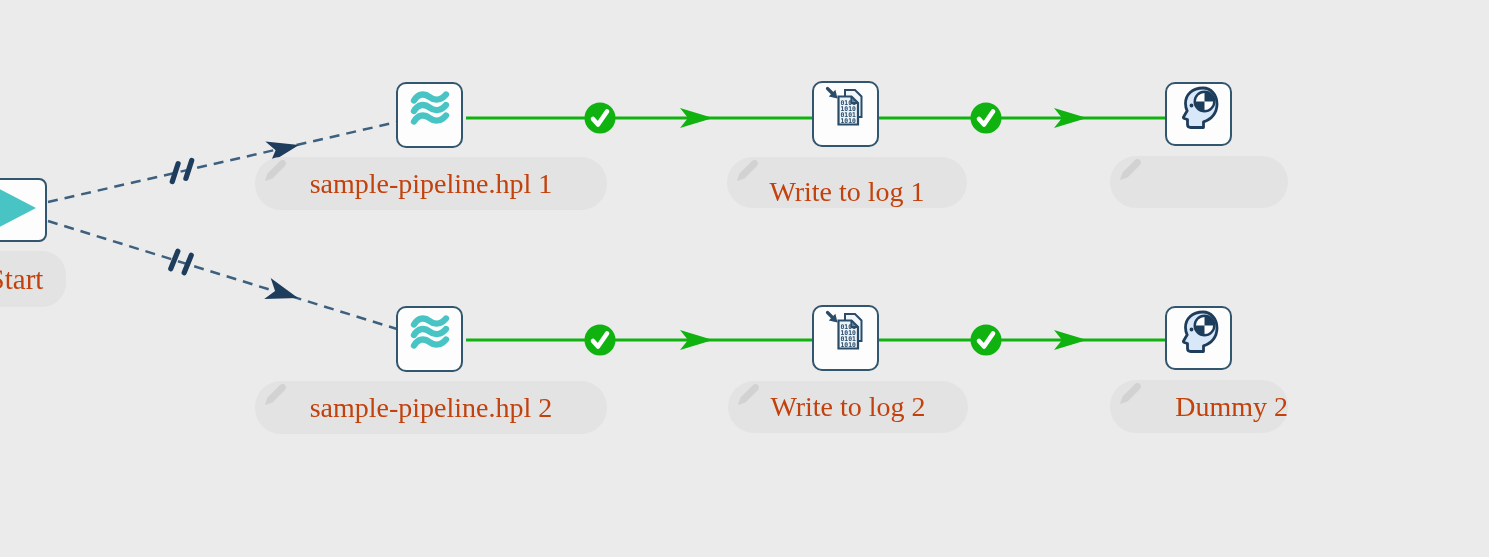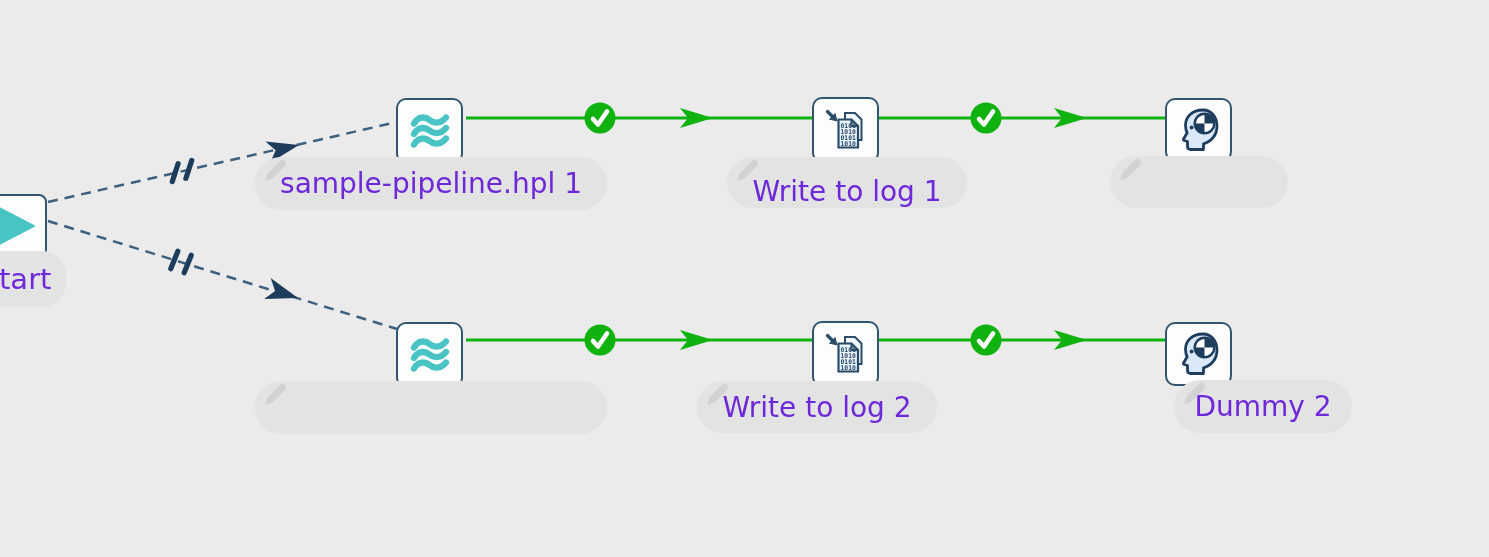--- a/index.html
+++ b/index.html
@@ -8,26 +8,26 @@
     overflow:hidden;font-family:"DejaVu Sans","Liberation Sans",sans-serif;
   }
   .wires{position:absolute;left:0;top:0;}
   .dash{stroke:#3d607f;stroke-width:2.5;stroke-dasharray:10 7;fill:none;}
   .greenline{stroke:#10b210;stroke-width:3;fill:none;}
   .greenfill{fill:#10b210;}
   .navyfill{fill:#1e3d5c;}
   .check{stroke:#ffffff;stroke-width:4.6;fill:none;stroke-linecap:round;stroke-linejoin:round;}
   .node{
     position:absolute;background:#fdfdfd;border:2.5px solid #31566e;border-radius:10px;
-    display:flex;align-items:center;justify-content:center;box-sizing:border-box;cursor:pointer;margin-top:16px;
+    display:flex;align-items:flex-start;justify-content:center;box-sizing:border-box;cursor:pointer;
   }
   .pill{
     position:absolute;background:#e3e3e3;border-radius:26px;
     display:flex;align-items:center;justify-content:center;
-    font-size:28px;color:#6d28d9;white-space:nowrap;cursor:pointer;
+    font-size:28px;color:#c2410c;white-space:nowrap;cursor:pointer;font-family:Liberation Serif, serif;
   }
   .pencil{position:absolute;left:5px;top:-1px;width:30px;height:30px;}
   .icon-svg{display:block;}
 </style>
 </head>
 <body>
 
 <div class="canvas">
 
   <svg class="wires" width="1489" height="557" viewBox="0 0 1489 557">
@@ -194,29 +194,30 @@
   <div class="pill" style="left:1110px;top:156px;width:178px;height:52px;">
     <svg class="pencil" viewBox="0 0 24 24">
       <path d="M4 20 L6 14 L16 4 C17 3 19 3 20 4 C21 5 21 7 20 8 L10 18 Z" fill="#d2d2d2"></path>
     </svg>
   </div>
 
   <div class="pill" style="left:255px;top:381px;width:352px;height:53px;">
     <svg class="pencil" viewBox="0 0 24 24">
       <path d="M4 20 L6 14 L16 4 C17 3 19 3 20 4 C21 5 21 7 20 8 L10 18 Z" fill="#d2d2d2"></path>
     </svg>
-  </div>
-
-  <div class="pill" style="left:697px;top:381px;width:240px;height:52px;">
+    <span>sample-pipeline.hpl 2</span>
+  </div>
+
+  <div class="pill" style="left:728px;top:381px;width:240px;height:52px;">
     <svg class="pencil" viewBox="0 0 24 24">
       <path d="M4 20 L6 14 L16 4 C17 3 19 3 20 4 C21 5 21 7 20 8 L10 18 Z" fill="#d2d2d2"></path>
     </svg>
     <span>Write to log 2</span>
   </div>
 
-  <div class="pill" style="left:1174px;top:380px;width:178px;height:53px;">
+  <div class="pill" style="left:1110px;top:380px;width:178px;height:53px;justify-content:flex-end;">
     <svg class="pencil" viewBox="0 0 24 24">
       <path d="M4 20 L6 14 L16 4 C17 3 19 3 20 4 C21 5 21 7 20 8 L10 18 Z" fill="#d2d2d2"></path>
     </svg>
     <span>Dummy 2</span>
   </div>
 
 </div>
 
 </body></html>

